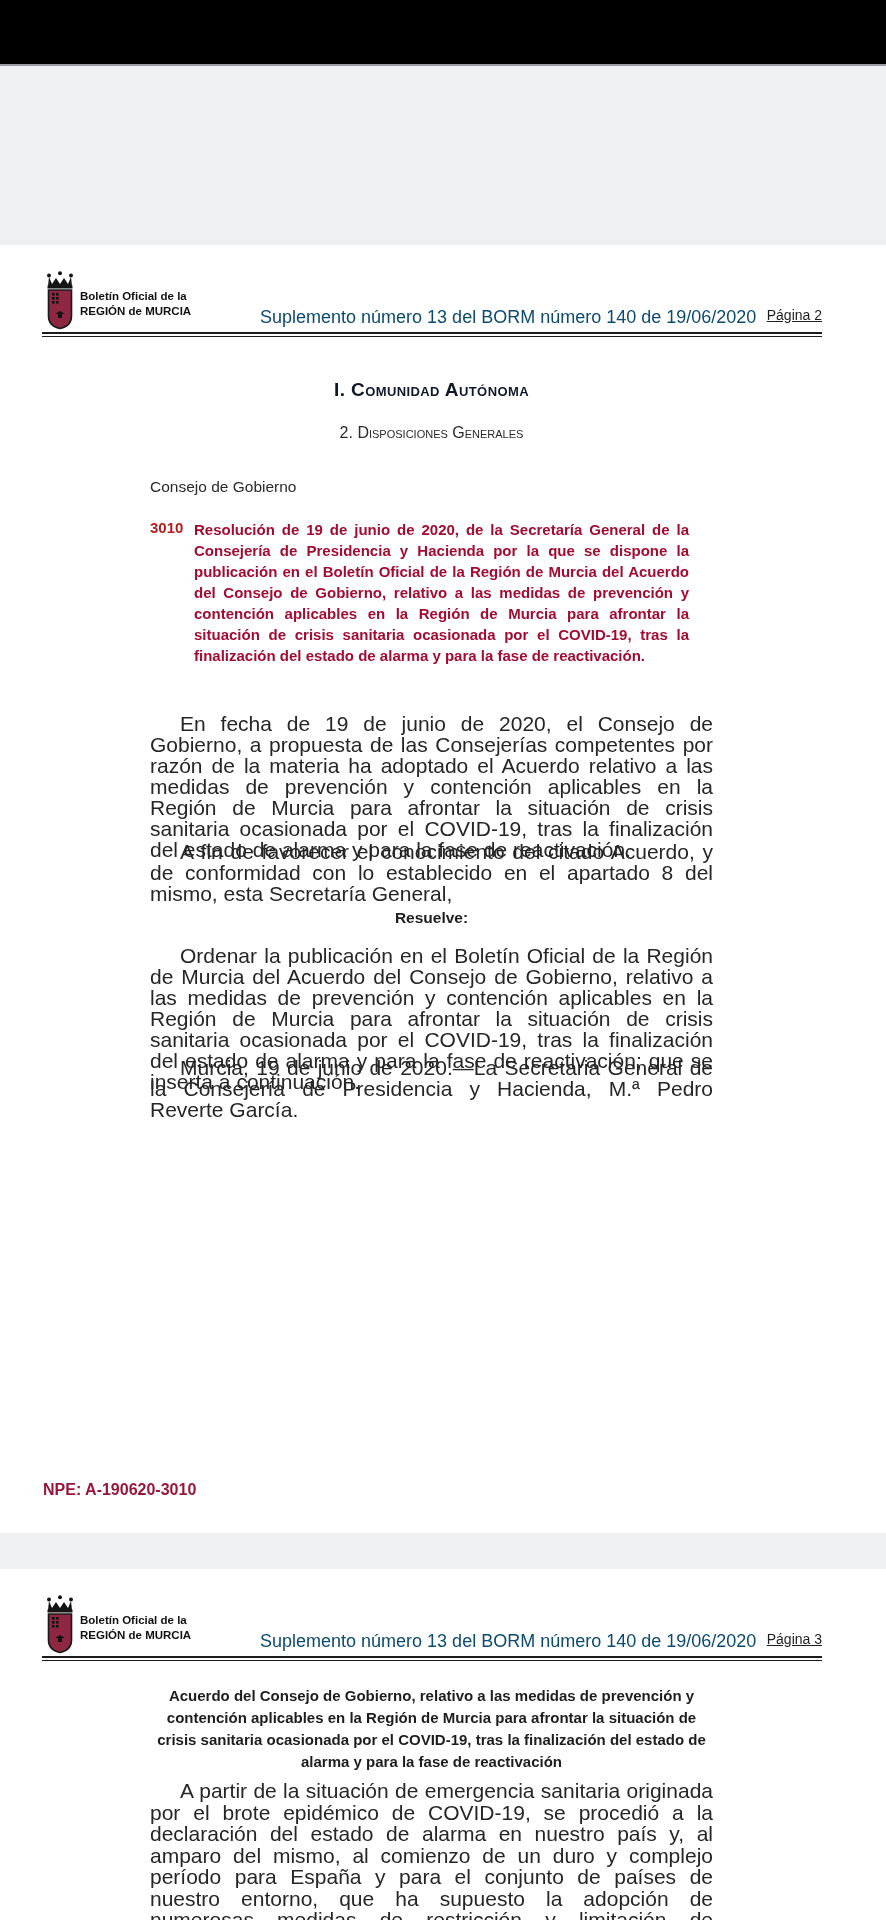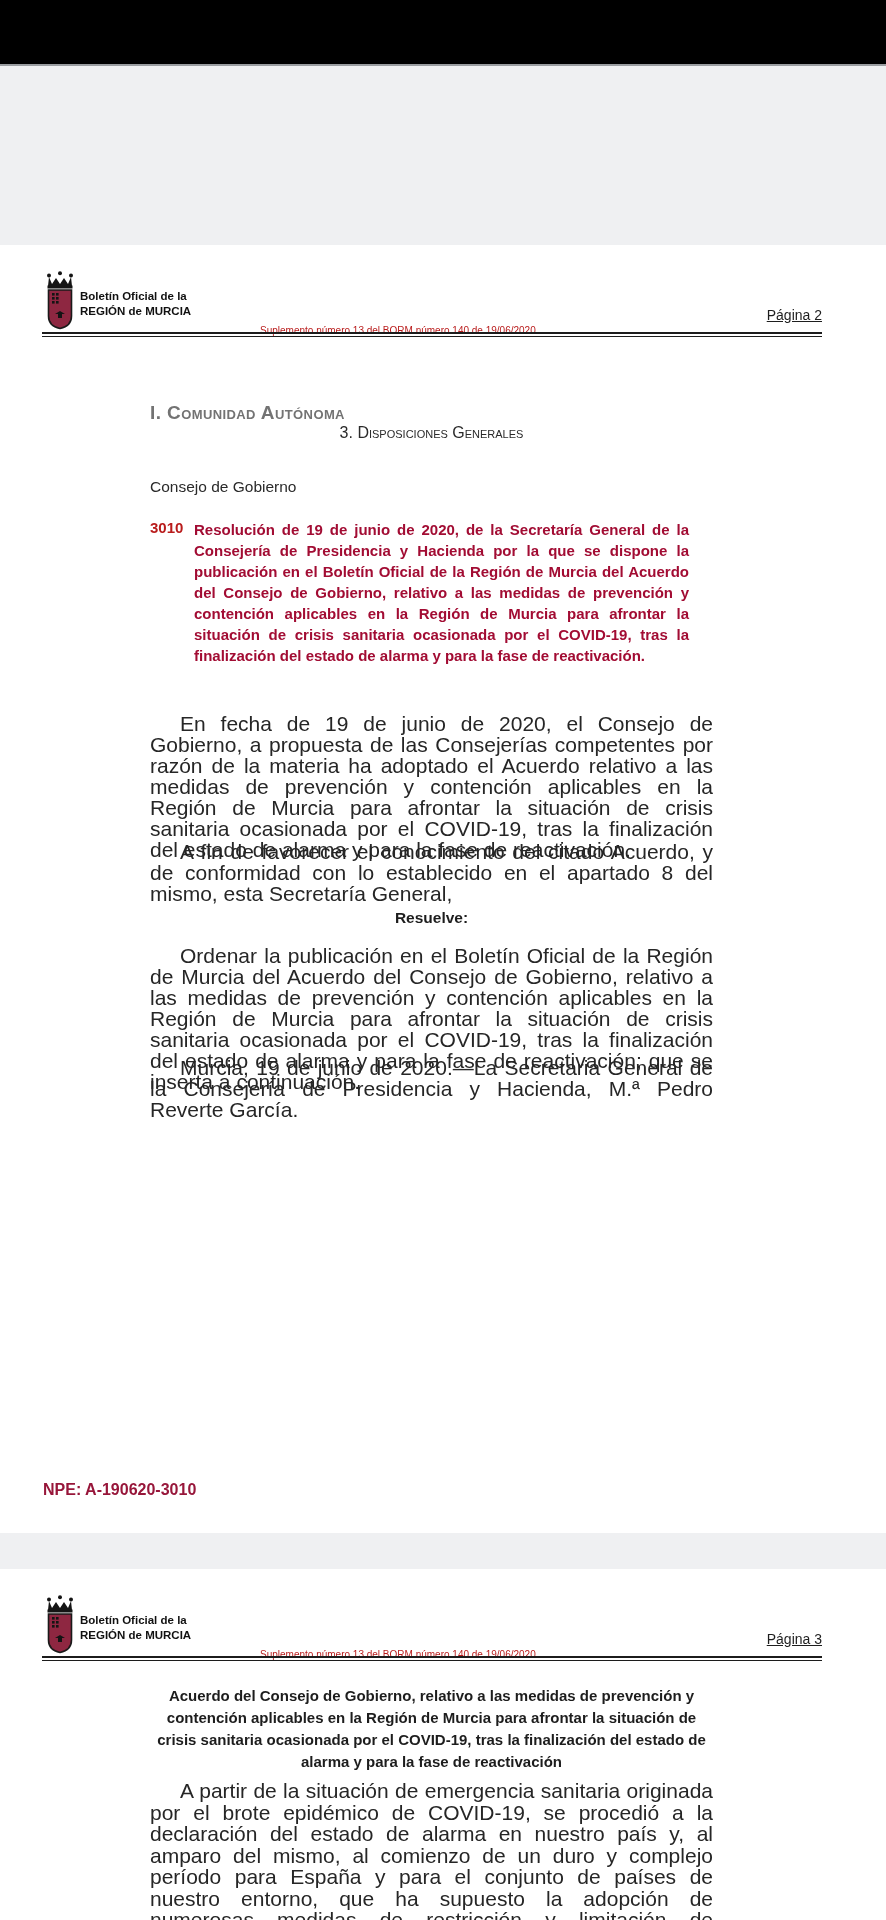--- a/index.html
+++ b/index.html
@@ -24,38 +24,38 @@
 
   
   .logo { position:absolute; left:42px; top:26px; width:36px; height:60px; }
   .brand {
     position:absolute; left:80px; top:44px;
     font-size:11.5px; font-weight:bold; line-height:15px; color:#111;
     white-space:nowrap;
   }
   .hdr-center {
     position:absolute; left:260px; top:62px;
-    font-size:10px; color:#b91c1c; white-space:nowrap;margin-top:18px;
+    font-size:18px; color:#0c4a6e; white-space:nowrap;
   }
   .hdr-page {
     position:absolute; right:64px; top:62px;
     font-size:14px; color:#1e1e1e; white-space:nowrap;text-decoration:underline;
   }
   .double-rule {
     position:absolute; left:42px; top:87px; width:780px; height:2px;
     border-top:2.5px solid #1c1c1c;
     border-bottom:1px solid #1c1c1c;
   }
 
   
   .content-col { position:absolute; left:150px; width:563px; }
   .sec-heading {
-    top:134px; text-align:left;
+    top:134px; text-align:center;
     font-weight:bold; font-size:19px; font-variant:small-caps;
-    letter-spacing:0.4px; color:#737373;margin-top:23px;
+    letter-spacing:0.4px; color:#0f172a;
   }
   .subsec-heading {
     top:179px; text-align:center;
     font-size:16px; font-variant:small-caps; color:#2a2a2a;
   }
   .organ { top:233px; font-size:15.5px; color:#2a2a2a; }
   .item { top:274px; }
   .item-num {
     position:absolute; left:0; top:0;
     font-weight:bold; font-size:15px; color:#b91c1c;
@@ -119,21 +119,21 @@
   <div class="brand">
     <div>Boletín Oficial de la</div>
     <div>REGIÓN de MURCIA</div>
   </div>
 
   <div class="hdr-center">Suplemento número 13 del BORM número 140 de 19/06/2020</div>
   <div class="hdr-page">Página 2</div>
   <div class="double-rule"></div>
 
   <div class="content-col sec-heading">I. Comunidad Autónoma</div>
-  <div class="content-col subsec-heading">3. Disposiciones Generales</div>
+  <div class="content-col subsec-heading">2. Disposiciones Generales</div>
   <div class="content-col organ">Consejo de Gobierno</div>
 
   <div class="content-col item">
     <span class="item-num">3010</span>
     <div class="item-title">Resolución de 19 de junio de 2020, de la Secretaría General de la Consejería de Presidencia y Hacienda por la que se dispone la publicación en el Boletín Oficial de la Región de Murcia del Acuerdo del Consejo de Gobierno, relativo a las medidas de prevención y contención aplicables en la Región de Murcia para afrontar la situación de crisis sanitaria ocasionada por el COVID-19, tras la finalización del estado de alarma y para la fase de reactivación.</div>
   </div>
 
   <div class="content-col body-par par-1">En fecha de 19 de junio de 2020, el Consejo de Gobierno, a propuesta de las Consejerías competentes por razón de la materia ha adoptado el Acuerdo relativo a las medidas de prevención y contención aplicables en la Región de Murcia para afrontar la situación de crisis sanitaria ocasionada por el COVID-19, tras la finalización del estado de alarma y para la fase de reactivación.</div>
   <div class="content-col body-par par-2">A fin de favorecer el conocimiento del citado Acuerdo, y de conformidad con lo establecido en el apartado 8 del mismo, esta Secretaría General,</div>
   <div class="content-col resolve-heading">Resuelve:</div>

